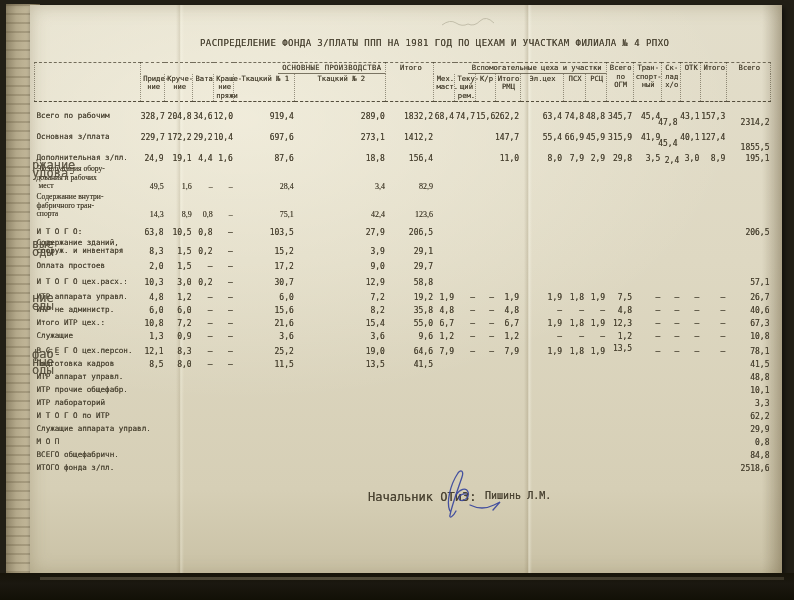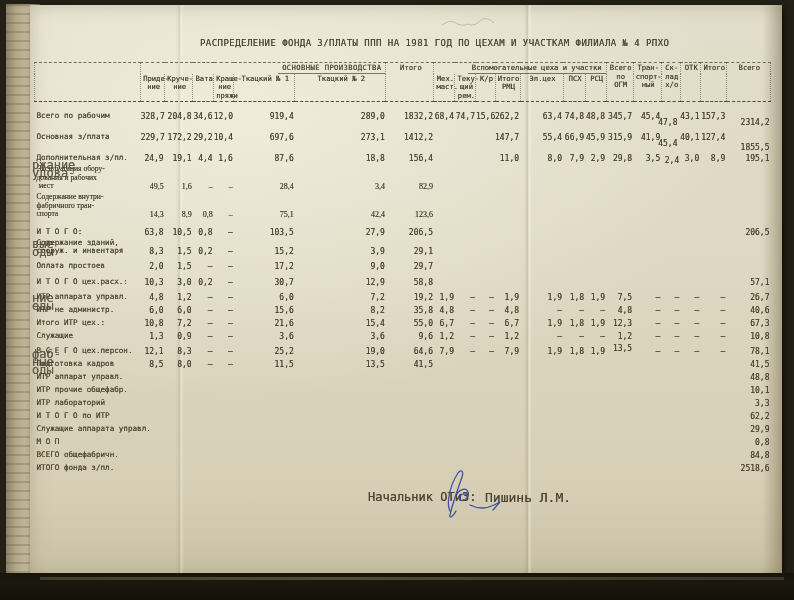--- a/index.html
+++ b/index.html
@@ -61,21 +61,21 @@
   tbody tr:nth-child(1),tbody tr:nth-child(2),tbody tr:nth-child(3){height:21px;}
   tbody tr:nth-child(4),tbody tr:nth-child(5){height:28px;font-family:Liberation Serif, serif;}
   tbody tr:nth-child(6){height:18px;}
   tbody tr:nth-child(7){height:19px;}
   tbody tr:nth-child(8){height:15px;}
   tbody tr:nth-child(9){height:16px;}
   tbody tr:nth-child(10){height:15px;}
   tbody tr:nth-child(14){height:15px;}
   
   .sig-label{position:absolute;left:338px;top:485px;font-size:12px;}
-  .sig-name{position:absolute;left:455px;top:485px;font-size:13px;}
+  .sig-name{position:absolute;left:455px;top:485px;font-size:10px;}
   .sig-svg{position:absolute;left:390px;top:460px;}
   .pencil-svg{position:absolute;left:408px;top:8px;opacity:.35;}
 </style>
 </head>
 <body>
 
 <div class="scene">
   <div class="under-edge"></div>
 
   <div class="paper tw">

